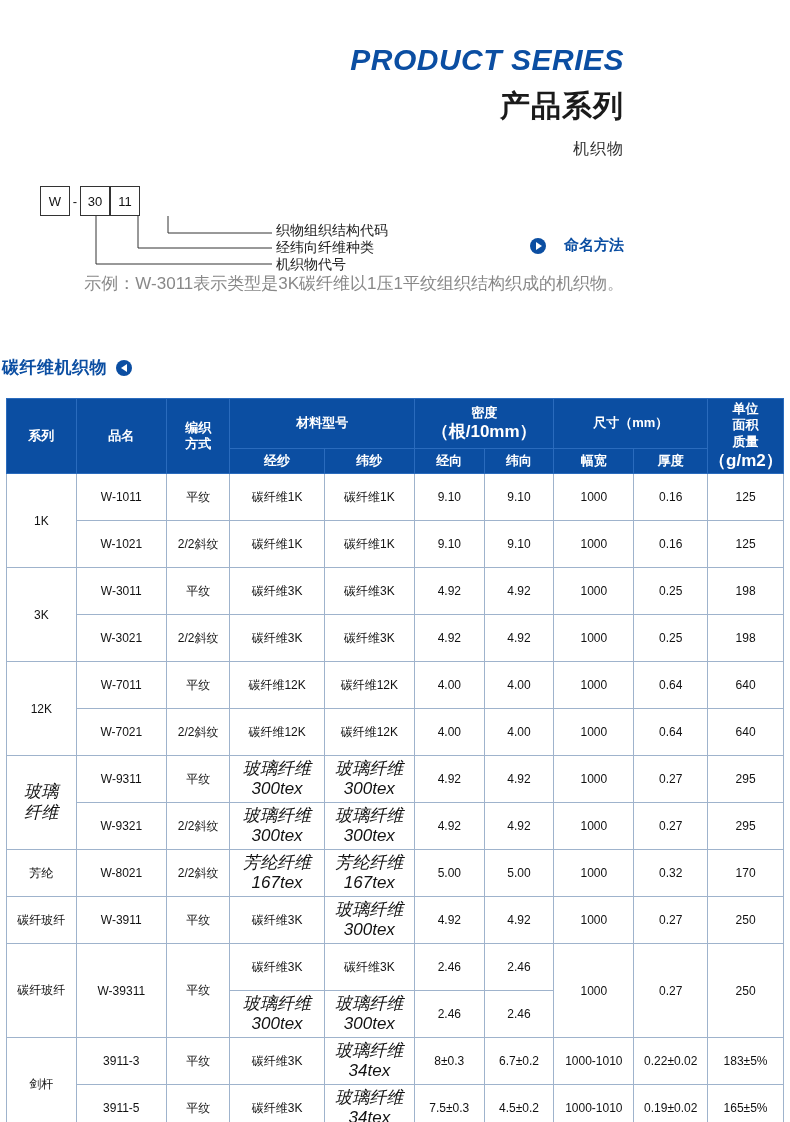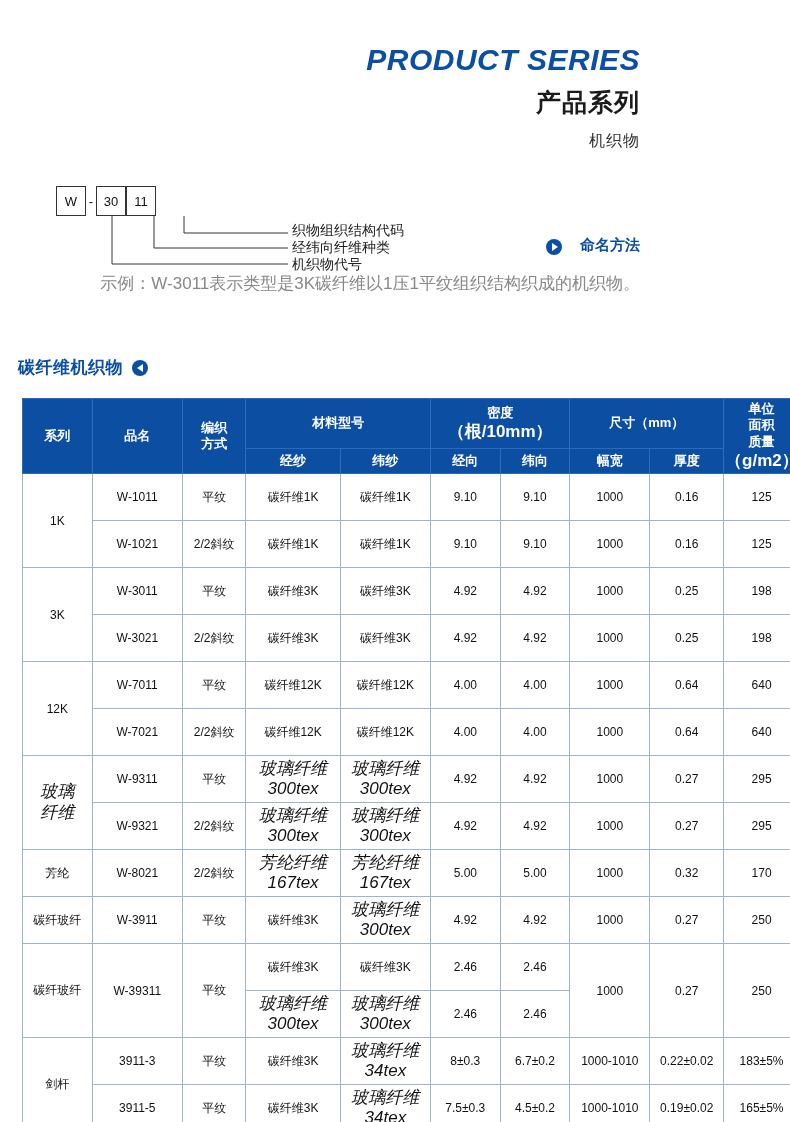--- a/index.html
+++ b/index.html
@@ -14,42 +14,41 @@
     color: #222;
     position: relative;
     overflow: hidden;
   }
 
   .page {
     position: relative;
     width: 642px;
     height: 1122px;
     box-sizing: border-box;
-    margin-left: 16px;
   }
 
   
   .header {
     position: absolute;
     top: 44px;
     right: 18px;
     text-align: right;
   }
   .header .en-title {
     font-family: "Liberation Sans", sans-serif;
     font-size: 30px;
     font-weight: bold;
     font-style: italic;
     letter-spacing: 0.5px;
     color: #0b4ea2;
     line-height: 1.05;
   }
   .header .cn-title {
     margin-top: 10px;
-    font-size: 25px;
+    font-size: 30px;
     font-weight: bold;
     color: #1a1a1a;
     letter-spacing: 1px;
   }
   .header .cn-sub {
     margin-top: 12px;
     font-size: 16px;
     color: #333;
     letter-spacing: 1px;
   }
@@ -104,21 +103,21 @@
     line-height: 17px;
   }
   .legend div { white-space: nowrap; }
 
   
   .naming-method {
     position: absolute;
     right: 18px;
     top: 236px;
     display: flex;
-    align-items: flex-end;
+    align-items: center;
     gap: 18px;
   }
   .circle-arrow {
     width: 16px;
     height: 16px;
     border-radius: 50%;
     background: #0b4ea2;
     position: relative;
     flex: none;
   }

